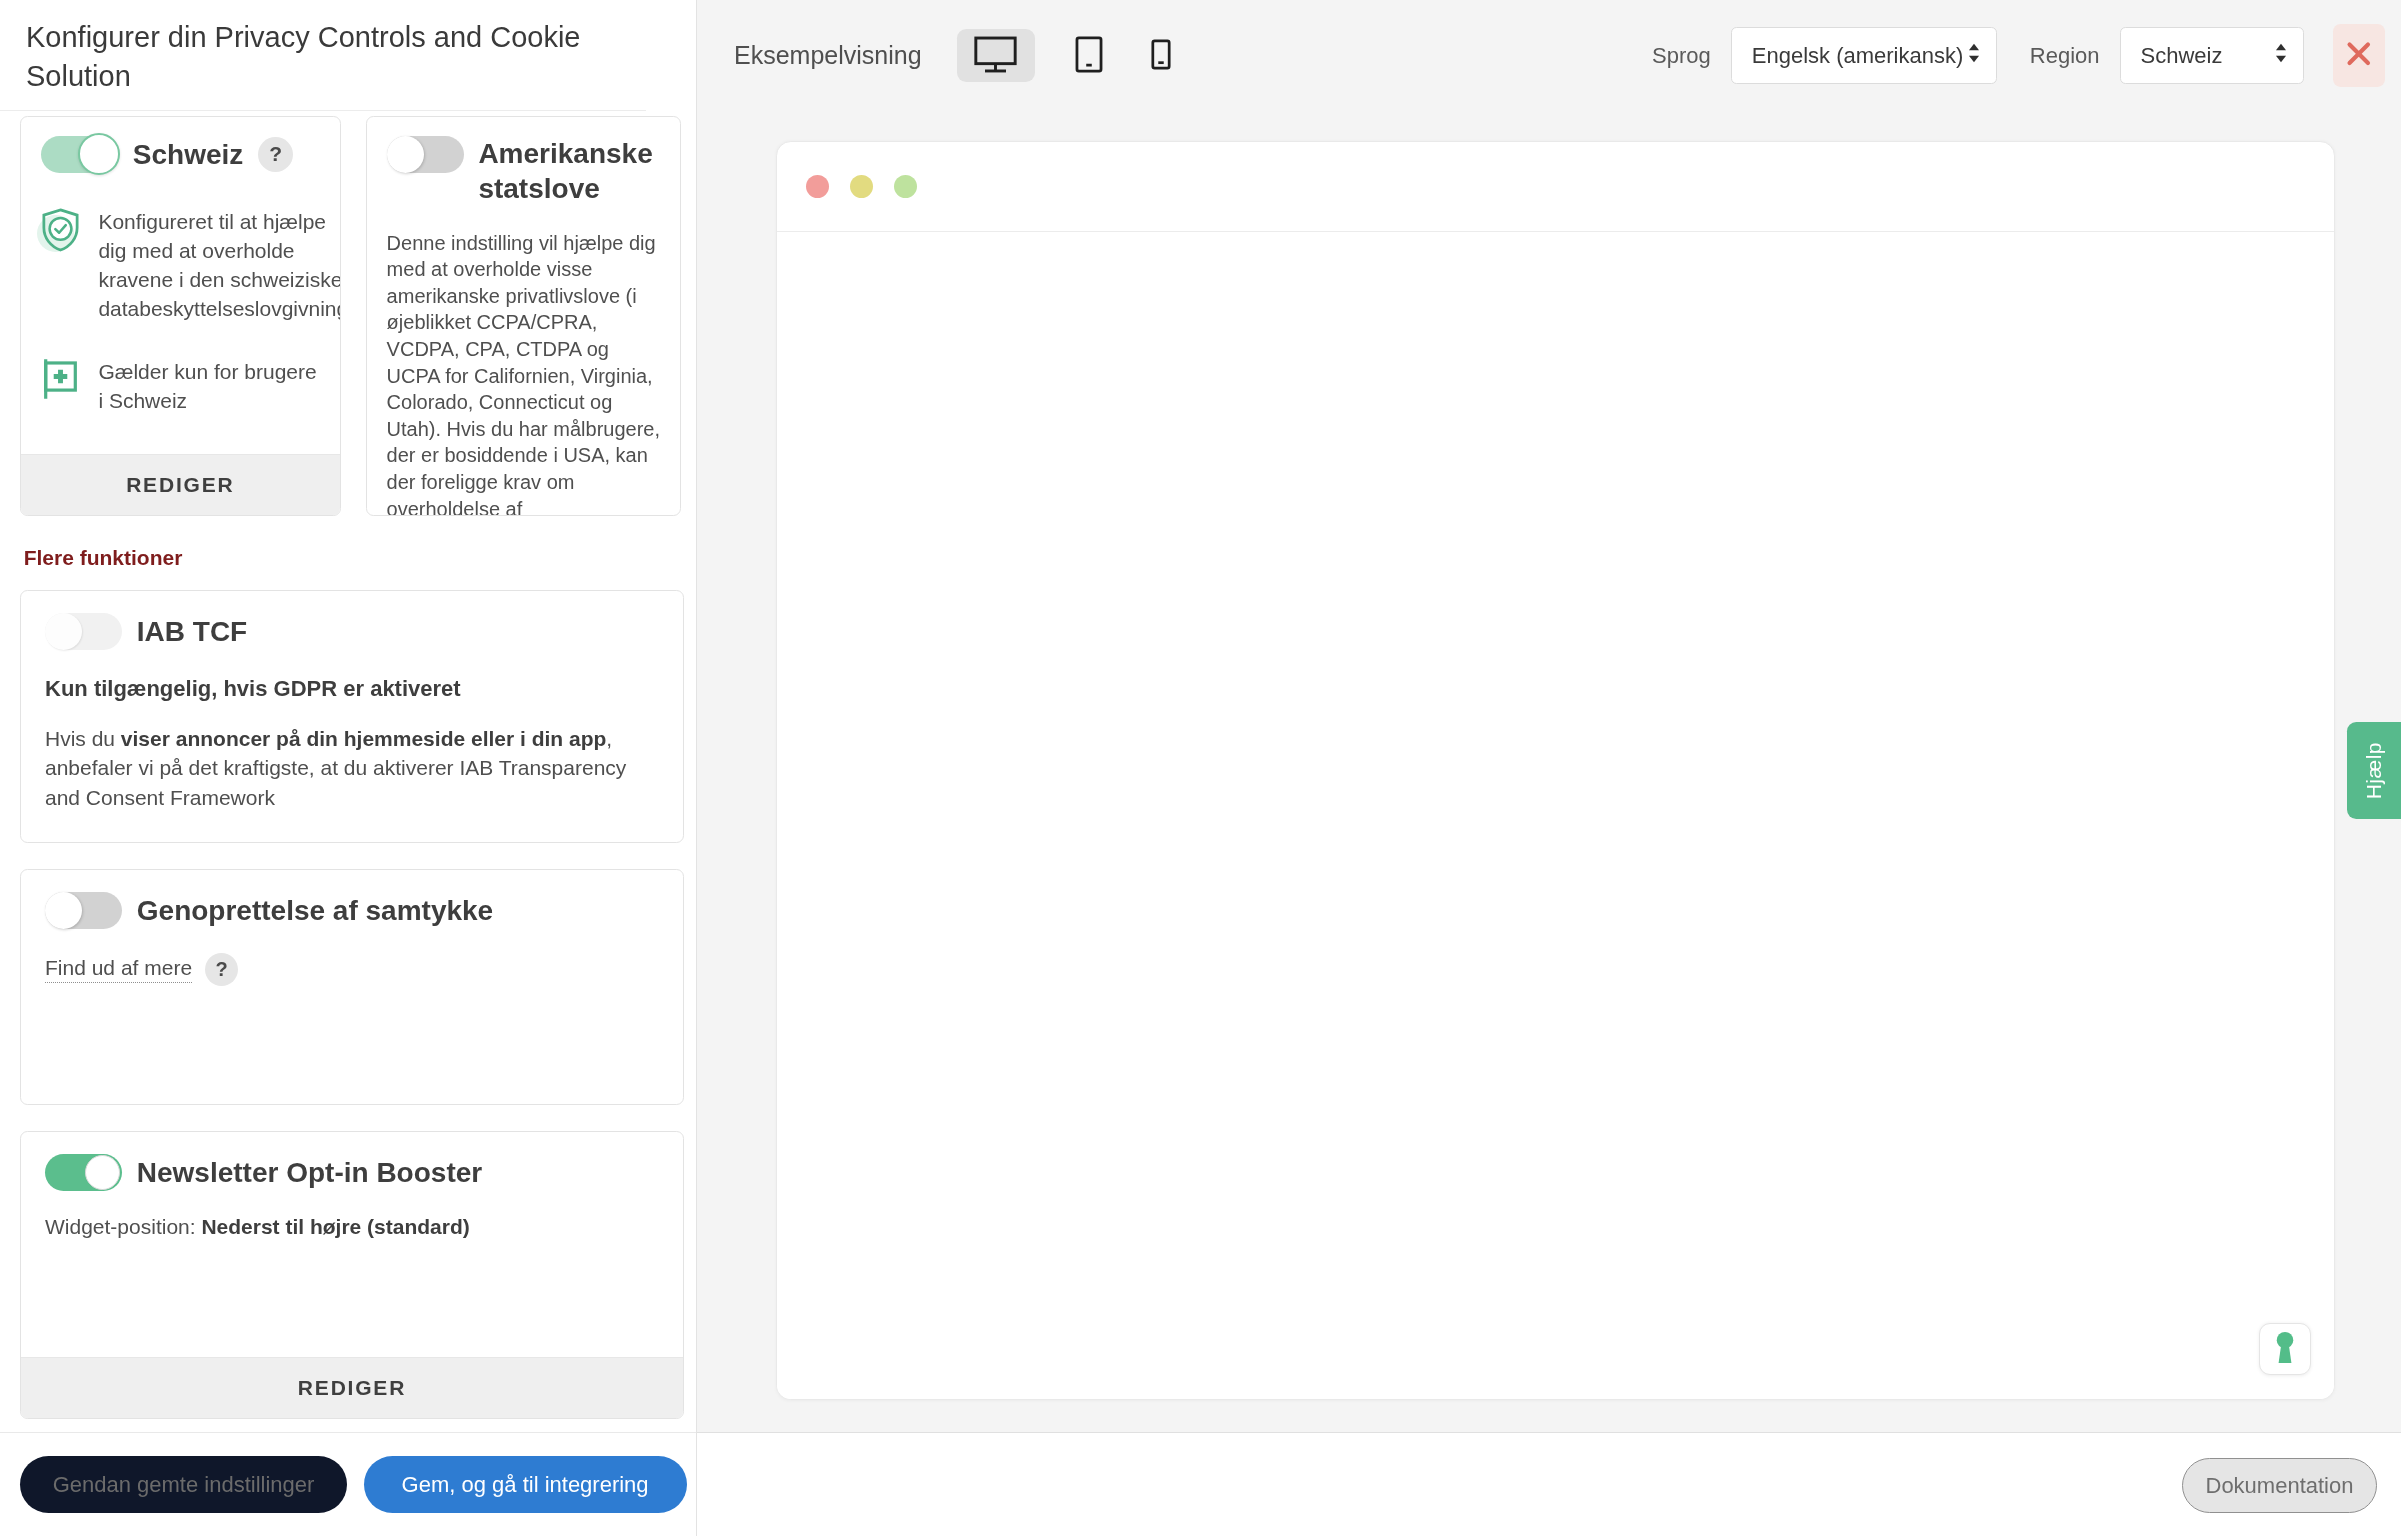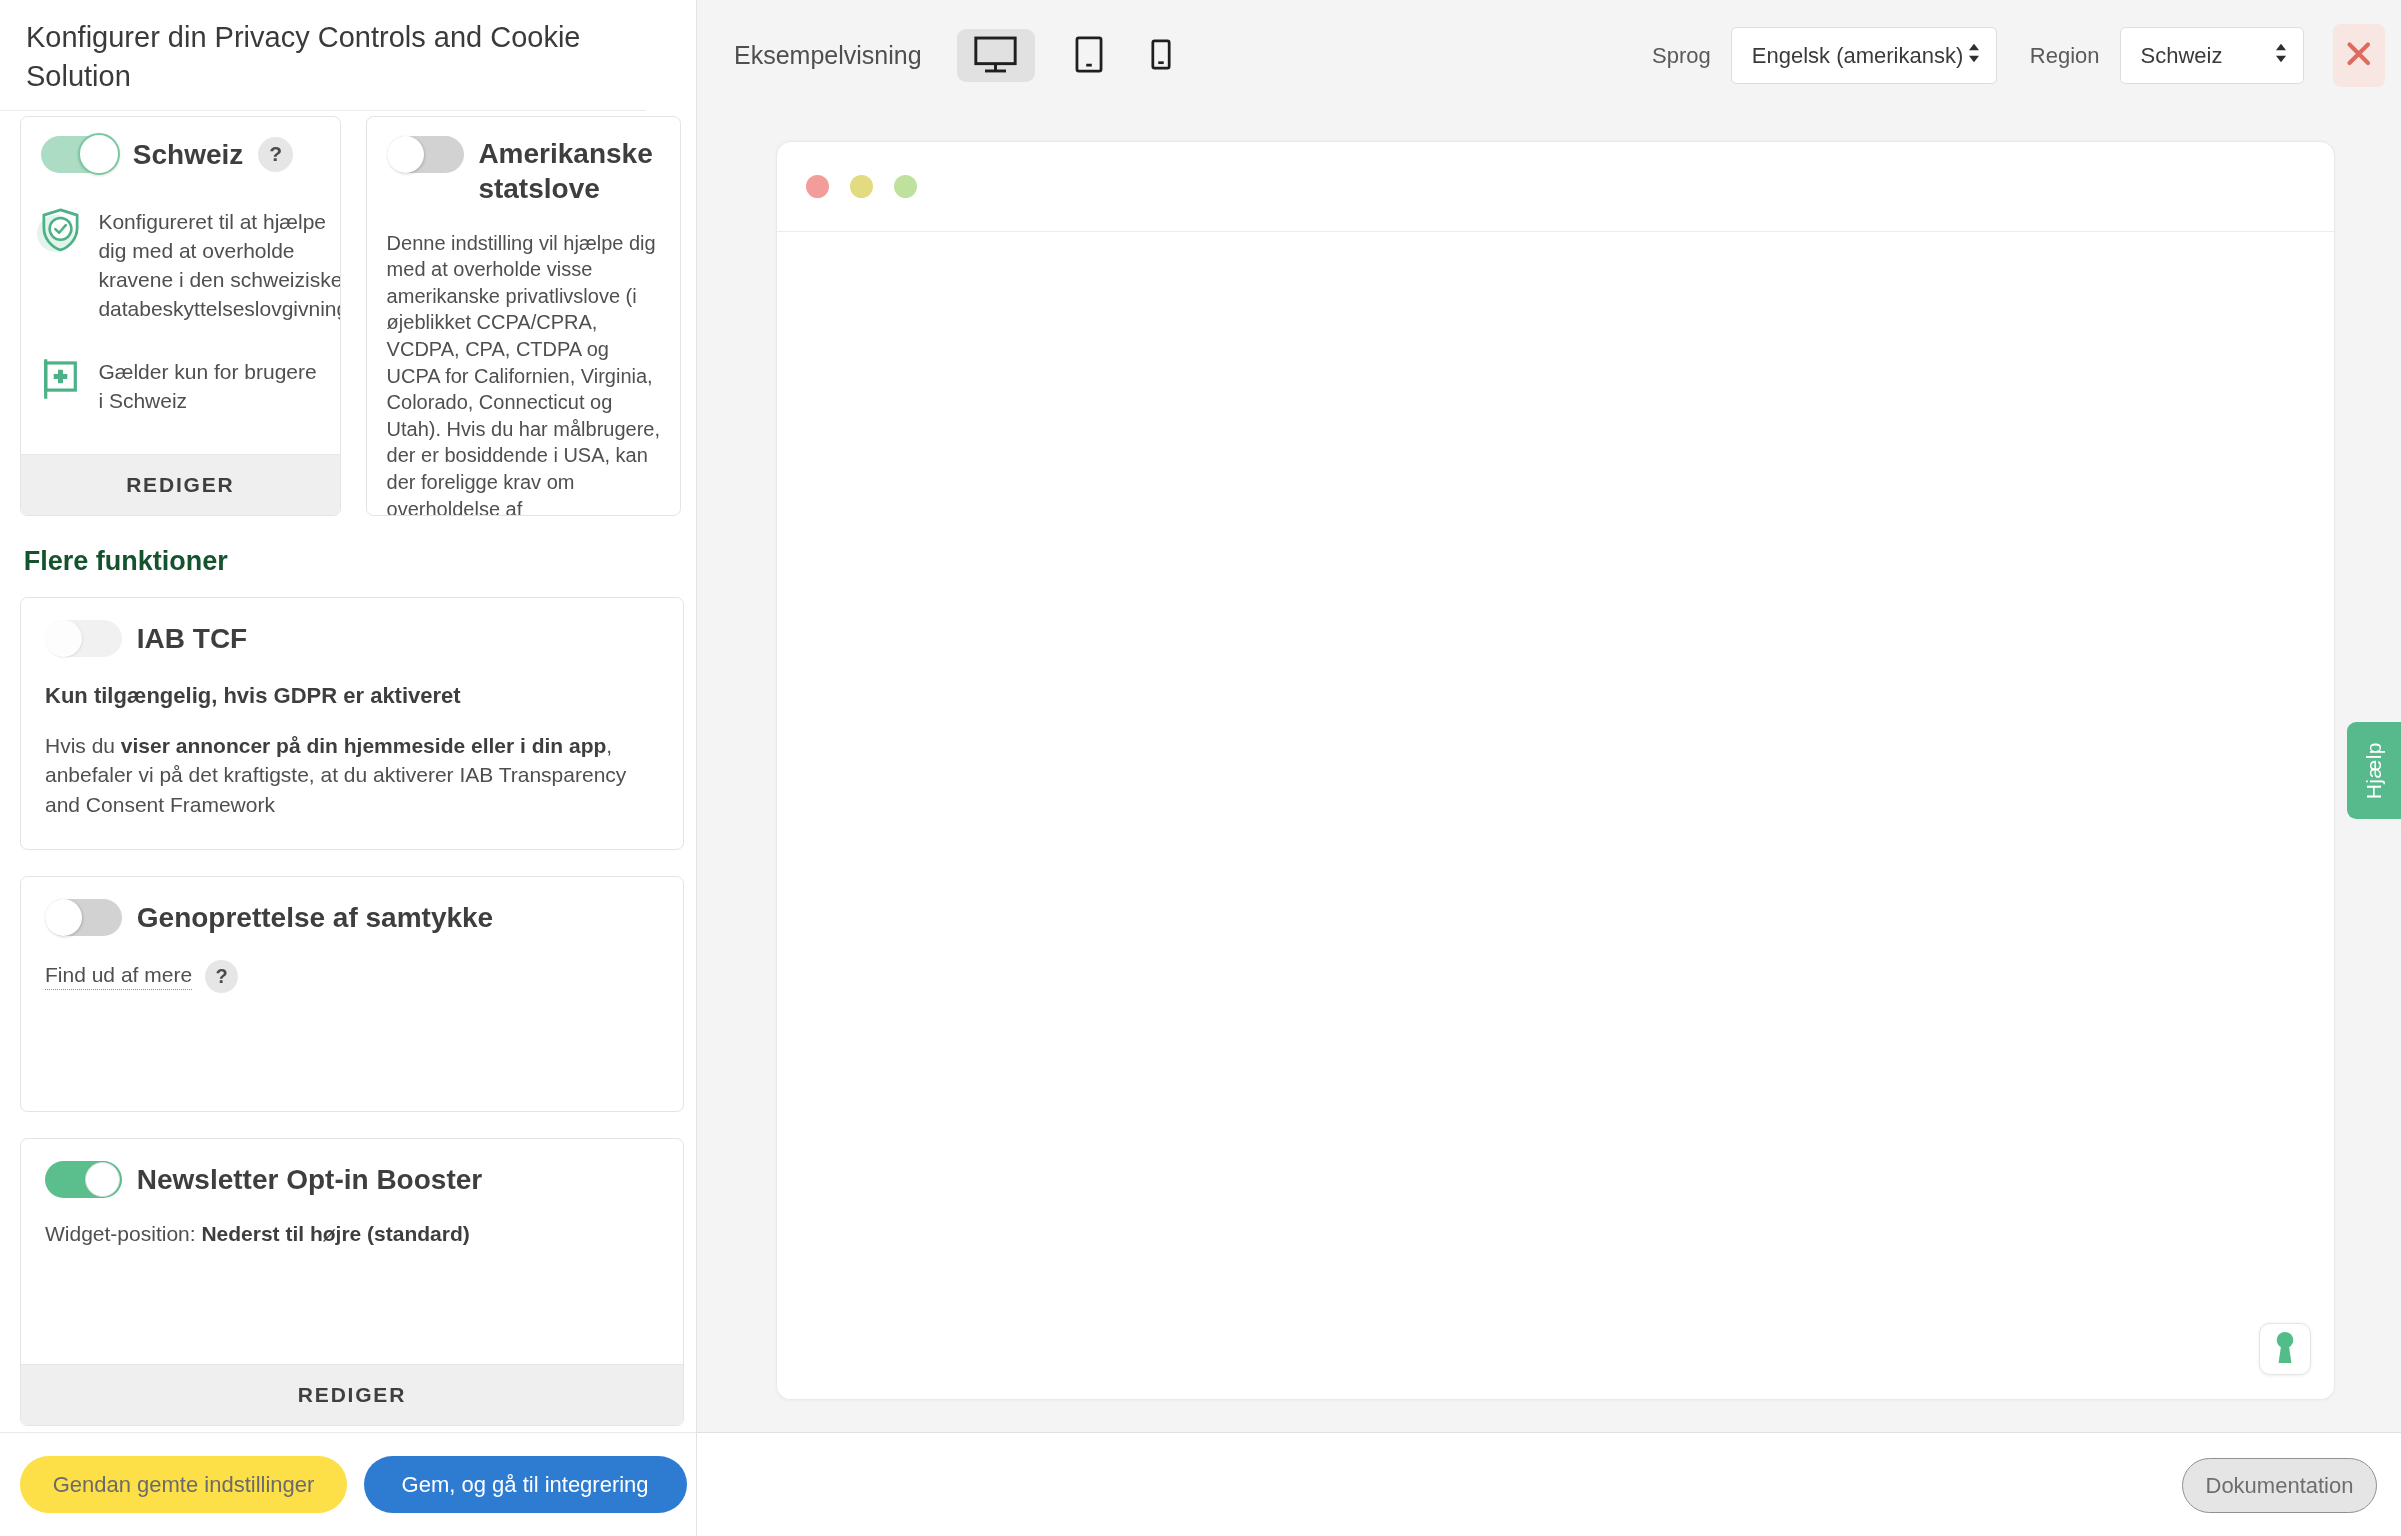--- a/index.html
+++ b/index.html
@@ -40,38 +40,38 @@
   .info-item { display:flex; gap:18.4px; margin-top:35px; }
   .info-item .ico { width:39px; flex:0 0 auto; display:flex; justify-content:center; position:relative; }
   .info-item .ico .glow { position:absolute; width:37px; height:37px; border-radius:50%; background:#e3f4ec; left:-3.7px; top:7.4px; z-index:0; }
   .info-item .ico svg { position:relative; z-index:1; }
   .info-text { font-size:21px; line-height:1.38; color:#4f4f4f; }
 
   .card-footer { margin-top:auto; height:61px; background:#efefef; border:none; border-top:0.9px solid #e7e7e7; font-family:inherit; font-size:21px; font-weight:bold; letter-spacing:1.8px; color:#3f3f3f; cursor:pointer; width:100%; }
 
   .us-desc { font-size:20px; line-height:1.33; color:#4f4f4f; margin-top:24px; }
 
-  .section-heading { font-size:27px; font-weight:bold; color:#14532d; margin:29.5px 0 20px 3.7px; }
+  .section-heading { font-size:21px; font-weight:bold; color:#7f1d1d; margin:29.5px 0 20px 3.7px; }
 
   .card.wide { width:664px; margin-bottom:26px; }
   .card.wide .card-body { padding:22px 24px; }
   .card-iab { height:253px; }
   .card-consent { height:236px; }
   .card-news { height:288px; }
   .availability { font-size:22px; font-weight:bold; color:#3e3e3e; margin-top:26px; }
   .card-desc { font-size:21px; line-height:1.4; color:#4f4f4f; margin-top:22px; }
   .card-desc b, .pos-line b { color:#3e3e3e; }
   .link-row { display:flex; align-items:center; gap:13px; margin-top:24px; }
   .learn-link { font-size:21px; color:#4f4f4f; border-bottom:1.8px dotted #8f8f8f; padding-bottom:1.8px; cursor:pointer; }
   .link-row .q-badge { width:33px; height:33px; font-size:20px; }
   .pos-line { font-size:21px; color:#4f4f4f; margin-top:24px; }
 
   .panel-actions { height:104px; border-top:0.9px solid #e9e9e9; background:#fff; display:flex; align-items:center; padding:0 9.2px 0 20px; gap:16.6px; }
   .btn { height:57px; border:none; border-radius:29px; font-family:inherit; font-size:22px; cursor:pointer; }
-  .btn.gray { width:327px; background:#fde047; color:#6b6b6b; }
+  .btn.gray { width:327px; background:#0f172a; color:#6b6b6b; }
   .btn.blue { width:323px; background:#2e7cd2; color:#fff; }
 
   
   .right-panel { flex:1; height:100%; background:#f4f4f4; display:flex; flex-direction:column; }
 
   .preview-toolbar { height:111px; display:flex; align-items:center; padding:0 16px 0 37px; flex:0 0 auto; }
   .toolbar-label { font-size:25px; font-weight:500; color:#4f4f4f; margin-right:35px; }
   .device-group { display:flex; align-items:center; gap:31px; }
   .device { width:78px; height:53px; border:none; background:transparent; border-radius:9.2px; display:flex; align-items:center; justify-content:center; cursor:pointer; }
   .device.selected { background:#e1e1e1; }

